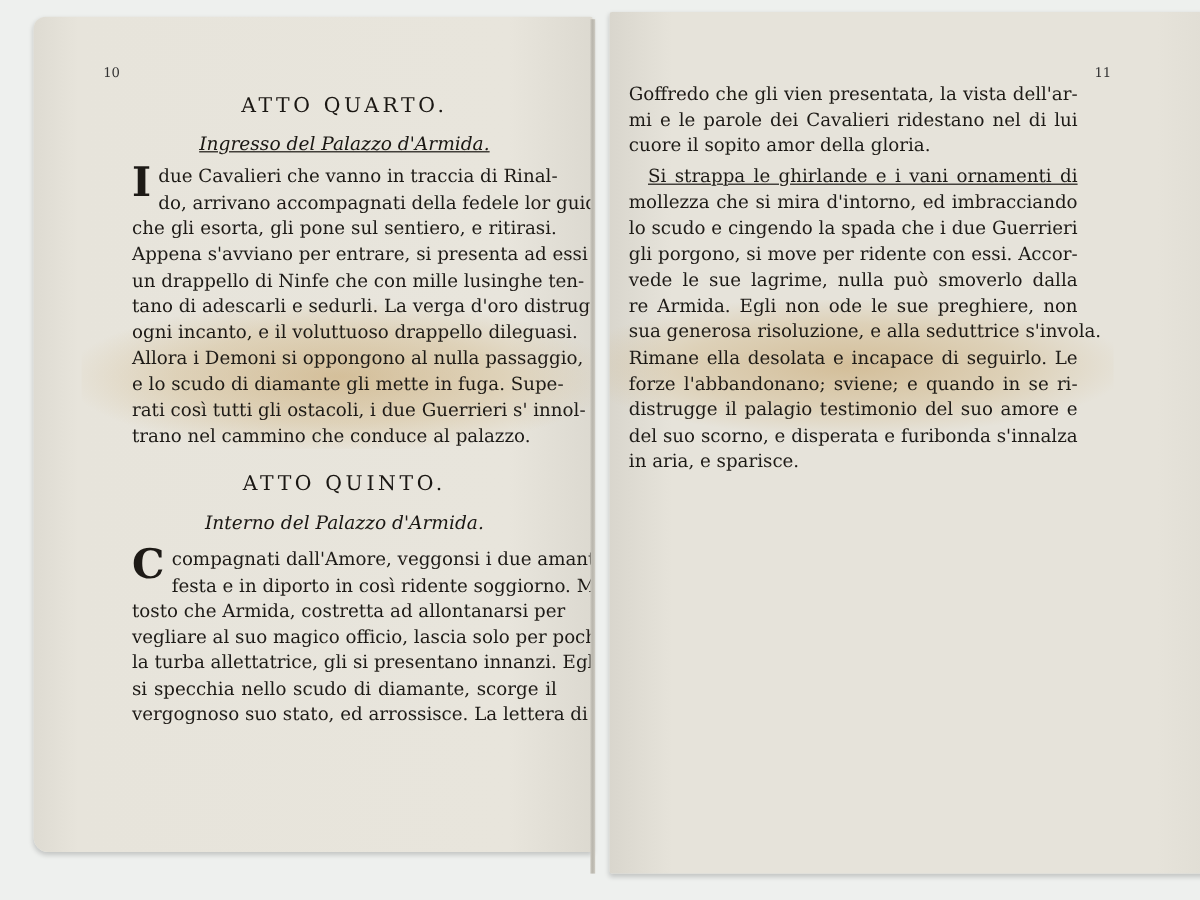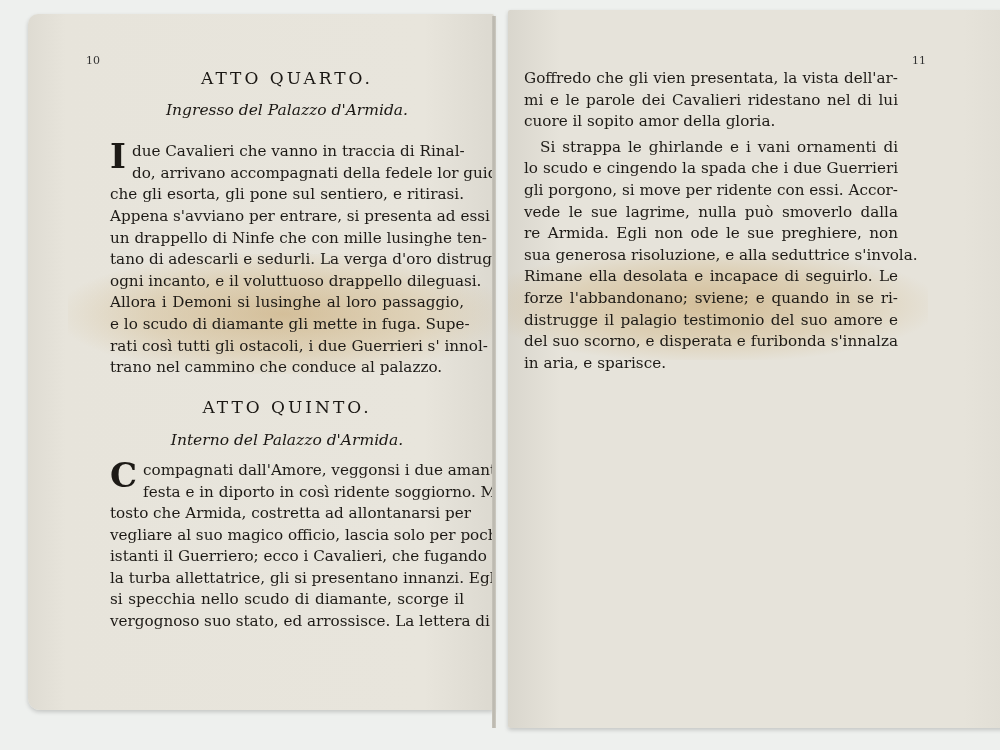--- a/index.html
+++ b/index.html
@@ -31,57 +31,56 @@
   .pagenum { position:absolute; font-size:11px; color:#333; }
   .text {
     position:absolute; color:#1d1a16; font-size:15.2px; line-height:21.6px;
     text-align:justify;
   }
   .line { display:block; white-space:nowrap; text-align-last:justify; text-align:justify; }
   .line.last { text-align-last:left; }
   .act-title { text-align:center; font-size:17px; letter-spacing:3px; font-weight:normal; margin:0; color:#1a1713; }
   .scene { text-align:center; font-style:italic; font-size:15.5px; margin:0; color:#1a1713; }
   .dropcap { font-size:34px; line-height:26px; float:left; margin:2px 6px 0 0; font-weight:bold; }
-  .indent { padding-left:16px; }
+  .indent { padding-left:16px;text-decoration:underline; }
 </style>
 </head>
 <body>
 
 <div class="book">
   <div class="page left">
     <div class="stain" style="left:40px;top:240px;width:430px;height:120px;"></div>
     <div class="pagenum" style="left:58px;top:40px;">10</div>
 
-    <div class="text" style="left:82px;top:54px;width:354px;">
+    <div class="text" style="left:82px;top:64px;width:354px;">
       <p class="act-title">ATTO QUARTO.</p>
-      <p class="scene" style="margin-top:10px;margin-bottom:20px;">Ingresso del Palazzo d'Armida.</p>
+      <p class="scene" style="margin-top:10px;margin-bottom:6px;text-decoration:underline;">Ingresso del Palazzo d'Armida.</p>
       <div>
         <span class="dropcap">I</span>
         <span class="line">due Cavalieri che vanno in traccia di Rinal-</span>
         <span class="line">do, arrivano accompagnati della fedele lor guida</span>
         <span class="line">che gli esorta, gli pone sul sentiero, e ritirasi.</span>
         <span class="line">Appena s'avviano per entrare, si presenta ad essi</span>
         <span class="line">un drappello di Ninfe che con mille lusinghe ten-</span>
         <span class="line">tano di adescarli e sedurli. La verga d'oro distrugge</span>
         <span class="line">ogni incanto, e il voluttuoso drappello dileguasi.</span>
-        <span class="line">Allora i Demoni si lusinghe al loro passaggio,</span>
+        <span class="line">Allora i Demoni si oppongono al nulla passaggio,</span>
         <span class="line">e lo scudo di diamante gli mette in fuga. Supe-</span>
         <span class="line">rati così tutti gli ostacoli, i due Guerrieri s' innol-</span>
         <span class="line last">trano nel cammino che conduce al palazzo.</span>
       </div>
 
       <p class="act-title" style="margin-top:18px;">ATTO QUINTO.</p>
       <p class="scene" style="margin-top:12px;margin-bottom:8px;">Interno del Palazzo d'Armida.</p>
       <div>
         <span class="dropcap">C</span>
         <span class="line">compagnati dall'Amore, veggonsi i due amanti in</span>
         <span class="line">festa e in diporto in così ridente soggiorno. Ma</span>
         <span class="line">tosto che Armida, costretta ad allontanarsi per</span>
         <span class="line">vegliare al suo magico officio, lascia solo per pochi</span>
-        <span class="line">istanti il Guerriero; ecco i Cavalieri, che fugando</span>
         <span class="line">la turba allettatrice, gli si presentano innanzi. Egli</span>
         <span class="line">si specchia nello scudo di diamante, scorge il</span>
         <span class="line">vergognoso suo stato, ed arrossisce. La lettera di</span>
       </div>
     </div>
   </div>
 
   <div class="gutter"></div>
 
   <div class="page right">
@@ -89,20 +88,21 @@
     <div class="pagenum" style="left:404px;top:44px;">11</div>
 
     <div class="text" style="left:16px;top:58px;width:374px;">
       <div>
         <span class="line">Goffredo che gli vien presentata, la vista dell'ar-</span>
         <span class="line">mi e le parole dei Cavalieri ridestano nel di lui</span>
         <span class="line last">cuore il sopito amor della gloria.</span>
       </div>
       <div style="margin-top:4px;">
         <span class="line indent">Si strappa le ghirlande e i vani ornamenti di</span>
+        <span class="line">mollezza che si mira d'intorno, ed imbracciando</span>
         <span class="line">lo scudo e cingendo la spada che i due Guerrieri</span>
         <span class="line">gli porgono, si move per ridente con essi. Accor-</span>
         <span class="line">vede le sue lagrime, nulla può smoverlo dalla</span>
         <span class="line">re Armida. Egli non ode le sue preghiere, non</span>
         <span class="line">sua generosa risoluzione, e alla seduttrice s'invola.</span>
         <span class="line">Rimane ella desolata e incapace di seguirlo. Le</span>
         <span class="line">forze l'abbandonano; sviene; e quando in se ri-</span>
         <span class="line">distrugge il palagio testimonio del suo amore e</span>
         <span class="line">del suo scorno, e disperata e furibonda s'innalza</span>
         <span class="line last">in aria, e sparisce.</span>

